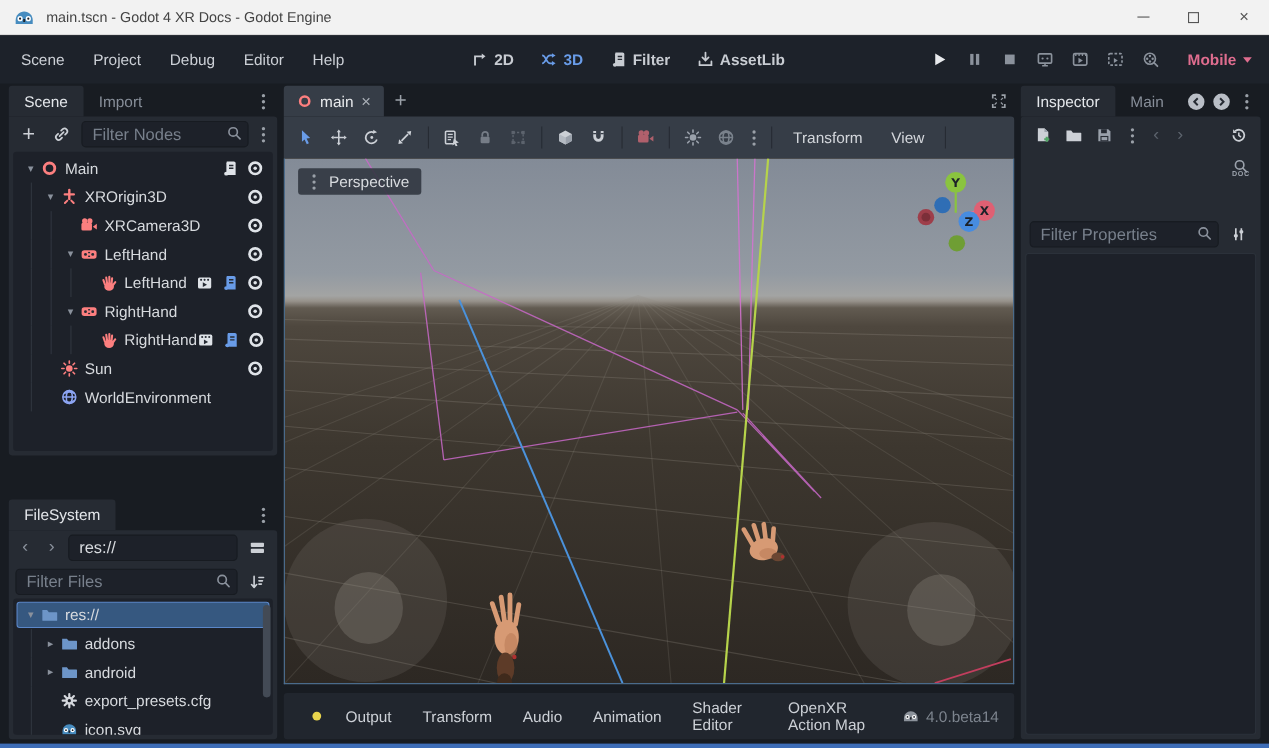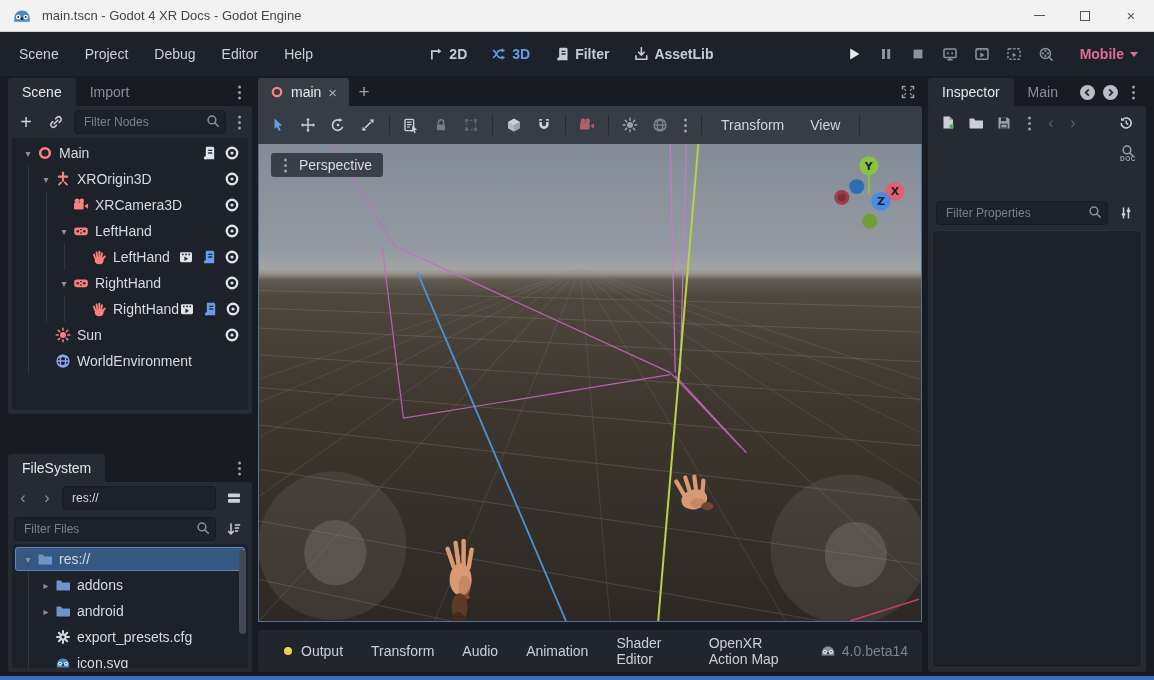--- a/index.html
+++ b/index.html
@@ -40,21 +40,21 @@
   .tab { display:flex; align-items:center; gap:6px; padding:0 14px; color:#878e99; font-size:14px; }
   .tab.active { background:#262b33; color:#e4e7eb; border-radius:3px 3px 0 0; }
   .strip-tools { margin-left:auto; display:flex; align-items:center; gap:8px; padding-right:6px; }
 
   .panel-body { background:#262b33; flex:1; display:flex; flex-direction:column; min-height:0; border-radius:0 3px 3px 3px; }
   .toolrow { height:32px; display:flex; align-items:center; gap:6px; padding:0 6px; flex:none; }
   .tbtn { width:24px; height:24px; display:flex; align-items:center; justify-content:center; border-radius:3px; color:#ccd0d6; }
   .plus-glyph { font-size:20px; color:#ccd0d6; line-height:1; }
 
   .input { position:relative; flex:1; height:24px; }
-  .input input { width:100%; height:100%; background:#1d2129; border:1px solid #171b21; border-radius:4px; color:#d7dade; font-family:inherit; font-size:12px; padding:0 26px 0 9px; outline:none; }
+  .input input { width:100%; height:100%; background:#1d2129; border:1px solid #171b21; border-radius:4px; color:#d7dade; font-family:inherit; font-size:15px; padding:0 26px 0 9px; outline:none; }
   .input input::placeholder { color:#78808c; }
   .input .mag { position:absolute; right:6px; top:4px; color:#8a919c; }
 
   .tree { flex:1; background:#1d2129; margin:0 4px 4px 4px; border-radius:3px; overflow:hidden; position:relative; padding-top:2px; }
   .trow { height:26px; display:flex; align-items:center; padding:0 4px 0 8px; position:relative; }
   .trow .ind { width:18px; height:26px; flex:none; position:relative; }
   .trow .ind.line::before { content:""; position:absolute; left:8px; top:0; bottom:0; width:1px; background:#30363f; }
   .exp { width:16px; flex:none; color:#8a919c; font-size:10px; text-align:center; }
   .nico { width:18px; flex:none; display:flex; justify-content:center; }
   .tlabel { margin-left:5px; color:#d7dade; white-space:nowrap; }
@@ -72,21 +72,21 @@
   .vp-toolbar { height:38px; background:#363d47; display:flex; align-items:center; padding:0 6px; gap:2px; flex:none; border-radius:0 3px 0 0; }
   .vbtn { width:28px; height:28px; display:flex; align-items:center; justify-content:center; border-radius:3px; }
   .vsep { width:1px; height:20px; background:#262b33; margin:0 5px; }
   .vmenu { padding:5px 12px; color:#d3d6db; }
   .viewport { flex:1; position:relative; border:1px solid #4d7296; border-top:none; min-height:0; background:#3a352d; }
   .viewport svg.scene { position:absolute; inset:0; width:100%; height:100%; }
   .persp { position:absolute; left:12px; top:9px; background:rgba(47,52,61,.88); border-radius:3px; padding:4px 11px 4px 7px; display:flex; align-items:center; gap:7px; color:#d8dbdf; font-size:14px; }
 
   .gap8 { height:8px; flex:none; }
   .bottom-bar { height:42px; background:#21262e; border-radius:3px; display:flex; align-items:center; padding:0 14px; gap:4px; flex:none; }
-  .btab { display:flex; align-items:center; gap:9px; padding:6px 12px; color:#ccd0d6; border-radius:3px; }
+  .btab { display:flex; align-items:center; gap:22px; padding:6px 12px; color:#ccd0d6; border-radius:3px; }
   .btab .dot { width:8px; height:8px; border-radius:50%; background:var(--output-dot); }
   .version { margin-left:auto; display:flex; align-items:center; gap:6px; color:#7d848e; }
 
   
   .insp-body { background:#262b33; flex:1; display:flex; flex-direction:column; min-height:0; border-radius:3px; }
   .insp-tools { height:34px; display:flex; align-items:center; gap:4px; padding:0 8px; flex:none; }
   .docrow { height:26px; display:flex; align-items:center; justify-content:flex-end; padding:0 10px; flex:none; }
   .docsearch { display:flex; flex-direction:column; align-items:center; color:#9aa1ab; }
   .docsearch .doctxt { font-size:6.5px; letter-spacing:.5px; margin-top:-3px; font-weight:bold; }
   .filterrow { height:30px; display:flex; align-items:center; gap:6px; padding:0 8px; flex:none;margin-top:32px; }

